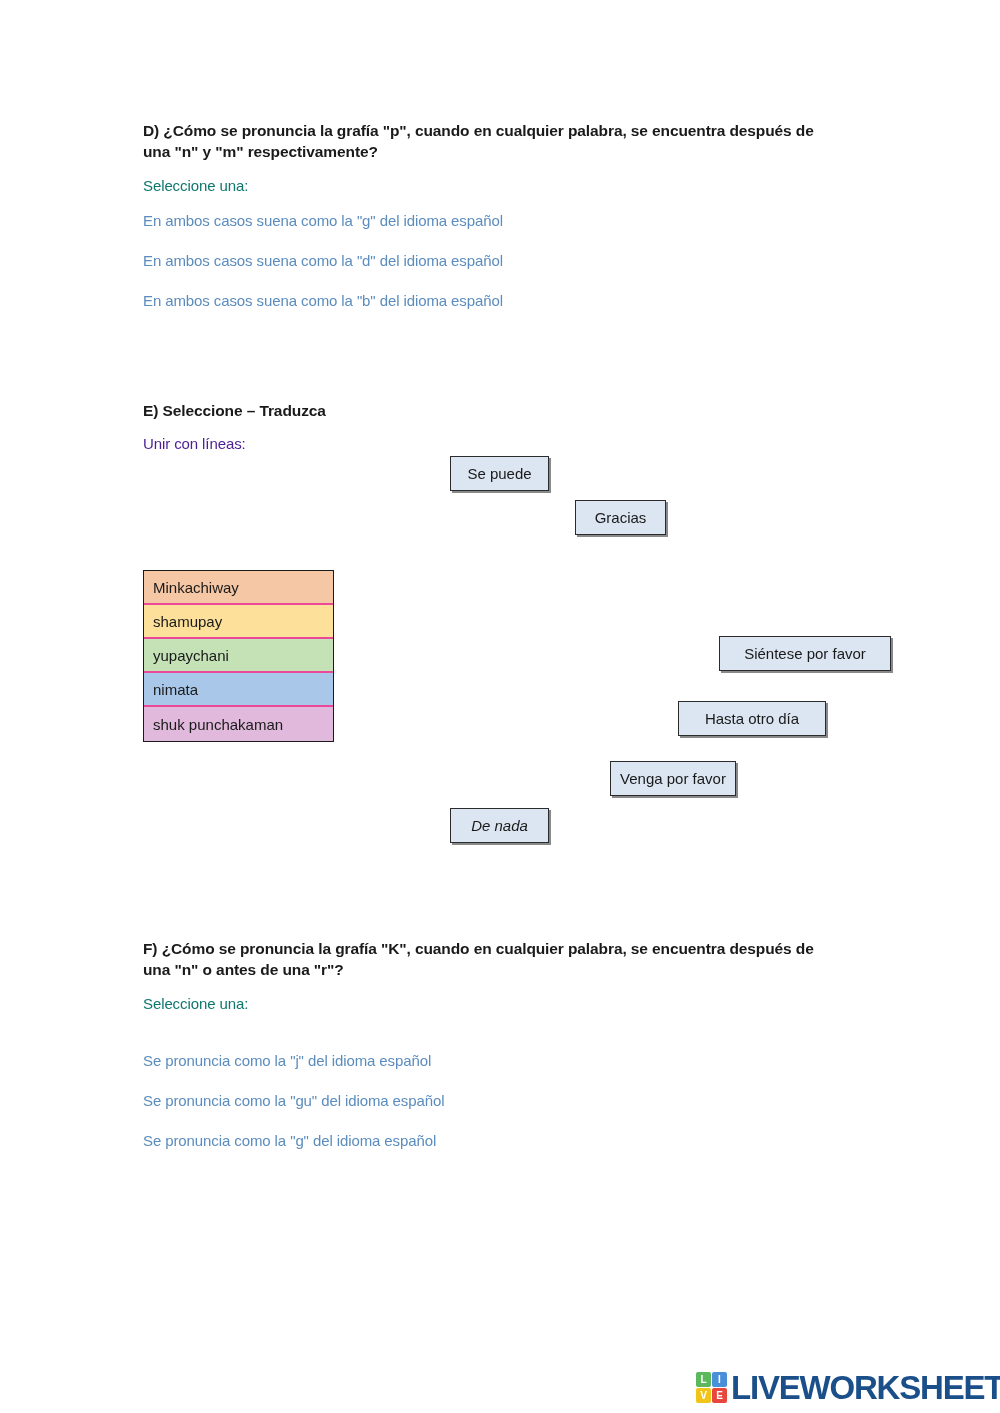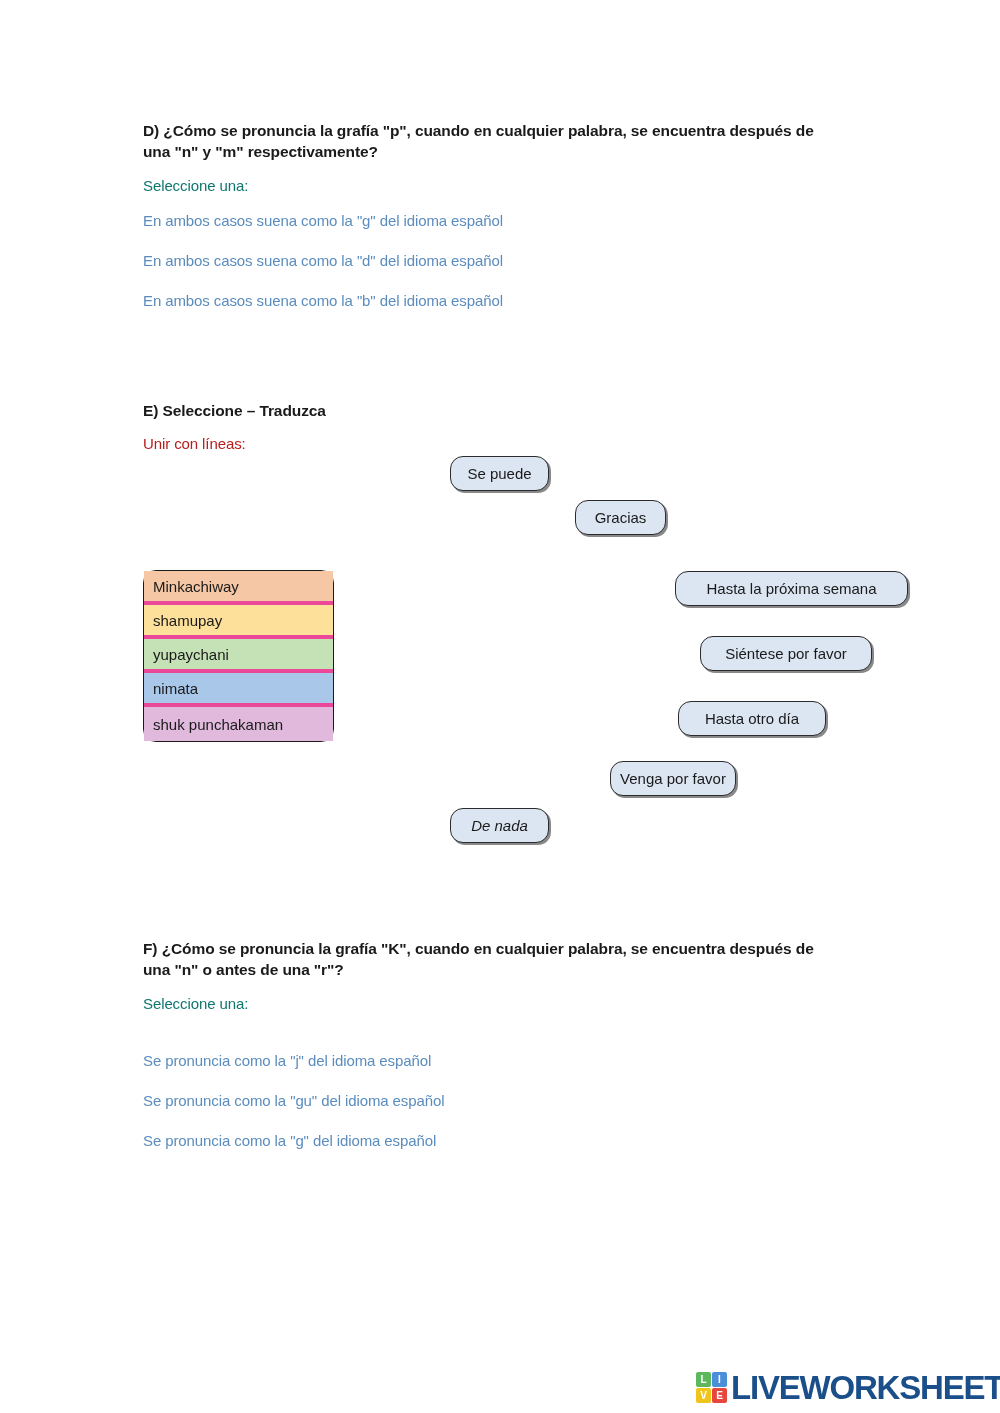--- a/index.html
+++ b/index.html
@@ -68,47 +68,47 @@
     font-size: 15.5px;
     color: #1a1a1a;
     letter-spacing: -0.1px;
   }
   .match-subheading {
     position: absolute;
     left: 143px;
     top: 435px;
     font-family: "Liberation Sans", sans-serif;
     font-size: 15px;
-    color: #b91c1c;
+    color: #4c1d95;
     letter-spacing: -0.1px;
   }
 
   .match-area {
     position: absolute;
     left: 0;
     top: 0;
     width: 1000px;
     height: 1413px;
     pointer-events: none;
   }
-  .match-area > * { pointer-events: auto; border-radius: 13px; }
+  .match-area > * { pointer-events: auto; }
 
   
   .term-stack {
     position: absolute;
     left: 143px;
     top: 570px;
     width: 191px;
     border: 1px solid #1a1a1a;
     box-sizing: border-box;
   }
   .term-row {
     height: 34px;
     box-sizing: border-box;
-    border-bottom: 4px solid #ec4899;
+    border-bottom: 2px solid #ec4899;
     display: flex;
     align-items: center;
     padding-left: 9px;
     font-family: "Liberation Sans", sans-serif;
     font-size: 15px;
     color: #1a1a1a;
     cursor: pointer;
   }
   .term-row:last-child { border-bottom: none; }
 
@@ -188,23 +188,22 @@
       <div class="term-row" style="background:#fde09a;">shamupay</div>
       <div class="term-row" style="background:#c5e2b6;">yupaychani</div>
       <div class="term-row" style="background:#a9c7e8;">nimata</div>
       <div class="term-row" style="background:#e0b9dd;">shuk punchakaman</div>
     </div>
 
     <div class="answer-box" style="left:450px; top:456px; width:99px; height:35px;">Se puede</div>
 
     <div class="answer-box" style="left:575px; top:500px; width:91px; height:35px;">Gracias</div>
 
-    <div class="answer-box" style="left:675px; top:571px; width:233px; height:35px;">Hasta la próxima semana</div>
-
-    <div class="answer-box" style="left:700px; top:636px; width:172px; height:35px;">Siéntese por favor</div>
+
+    <div class="answer-box" style="left:719px; top:636px; width:172px; height:35px;">Siéntese por favor</div>
 
     <div class="answer-box" style="left:678px; top:701px; width:148px; height:35px;">Hasta otro día</div>
 
     <div class="answer-box" style="left:594px; top:761px; width:126px; height:35px;margin-left:16px;">Venga por favor</div>
 
     <div class="answer-box" style="left:450px; top:808px; width:99px; height:35px;font-style:italic;">De nada</div>
 
   </div>
 
   <div class="question-block" style="top:938px;">

